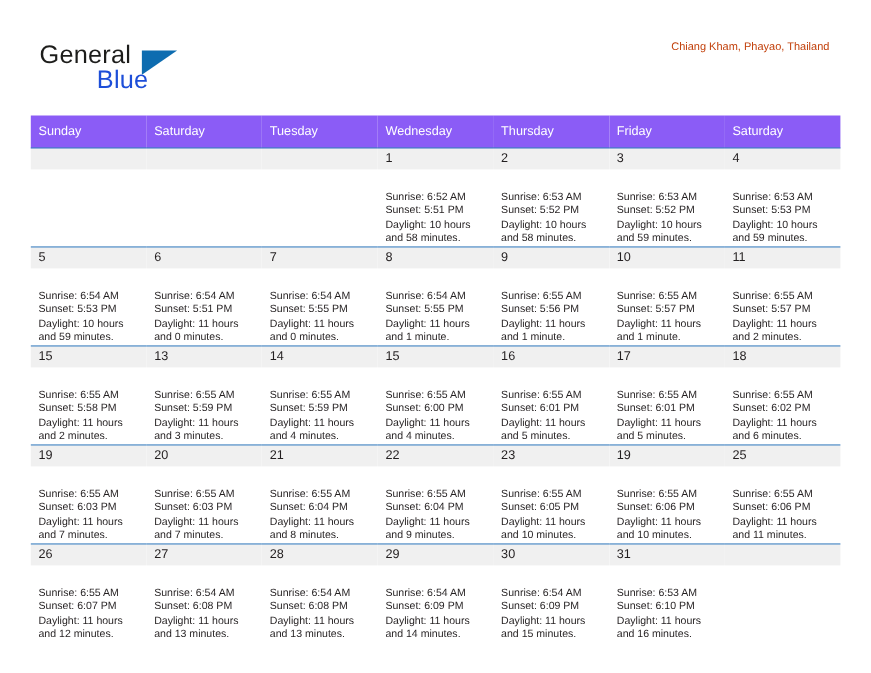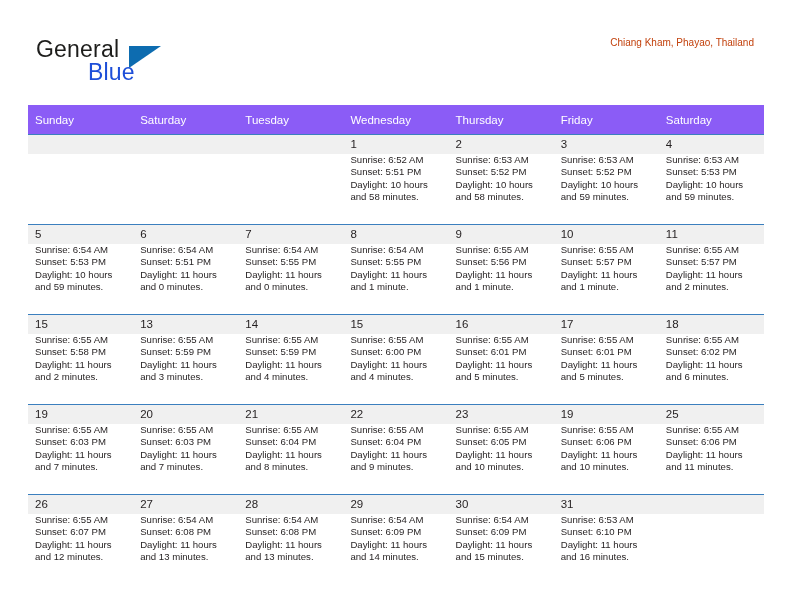--- a/index.html
+++ b/index.html
@@ -122,21 +122,21 @@
     font-size: 11.5px;
     color: #231f20;
     padding: 3px 0 3px 7px;
     height: 13px;
     line-height: 13px;
   }
   td.empty .daynum {
     color: transparent;
   }
   .info {
-    padding: 0 6px 0 7px;
+    padding: 20px 6px 0 7px;
     font-size: 9.6px;
     line-height: 12.4px;
     color: #231f20;
   }
   .info div { white-space: normal; }
 </style>
 </head>
 <body>
 
 <div class="page">

